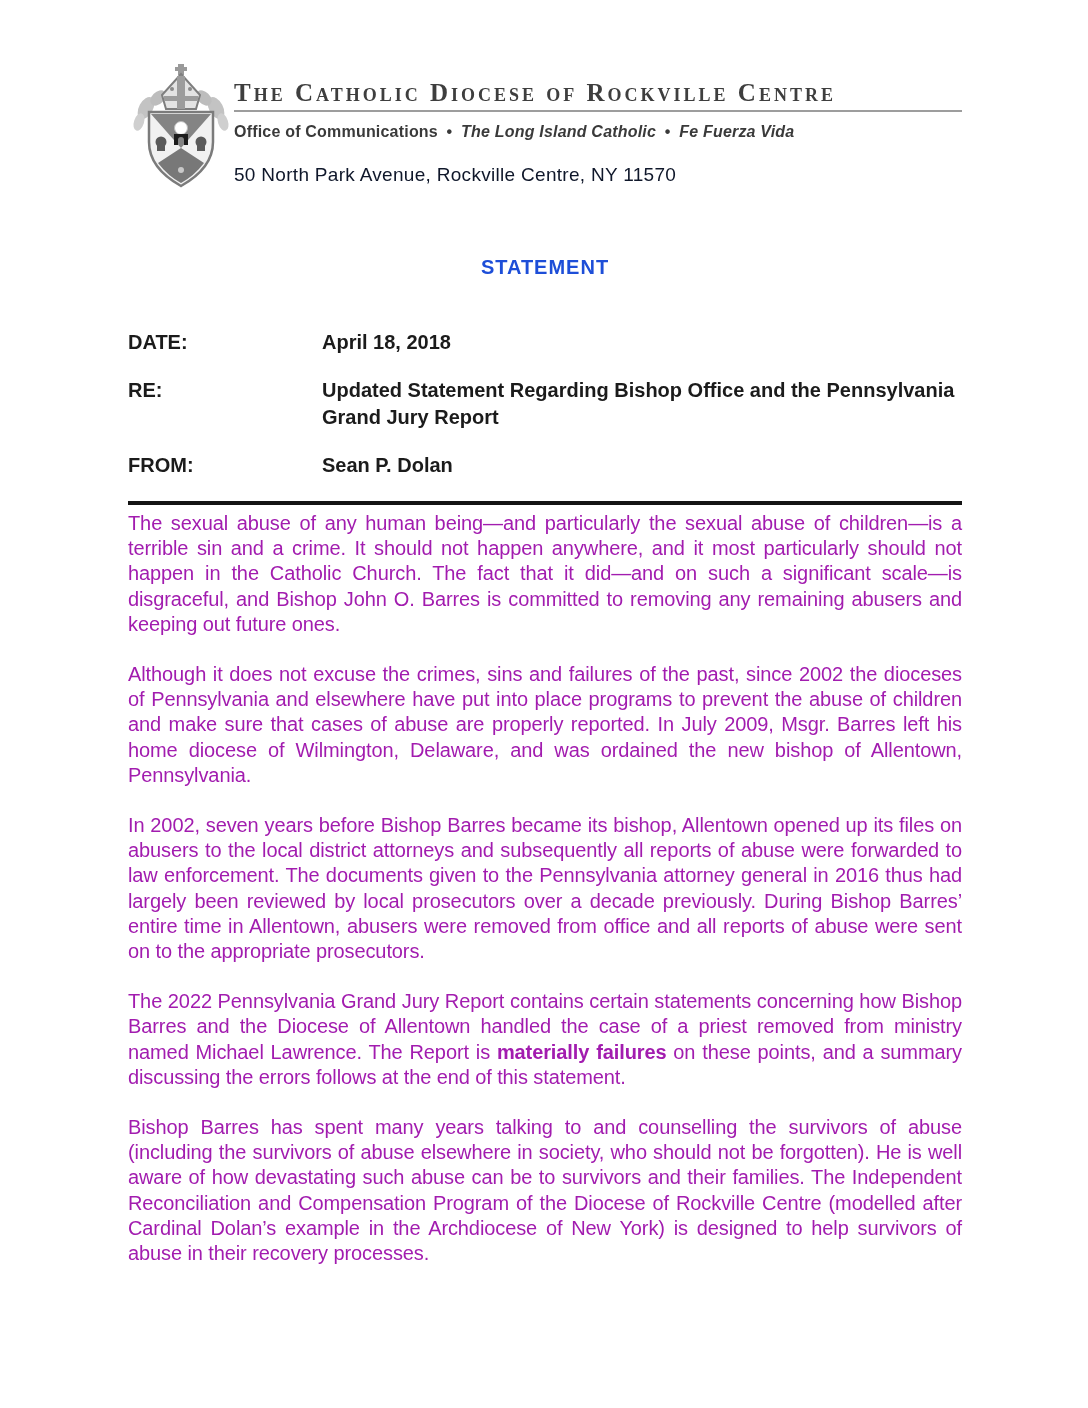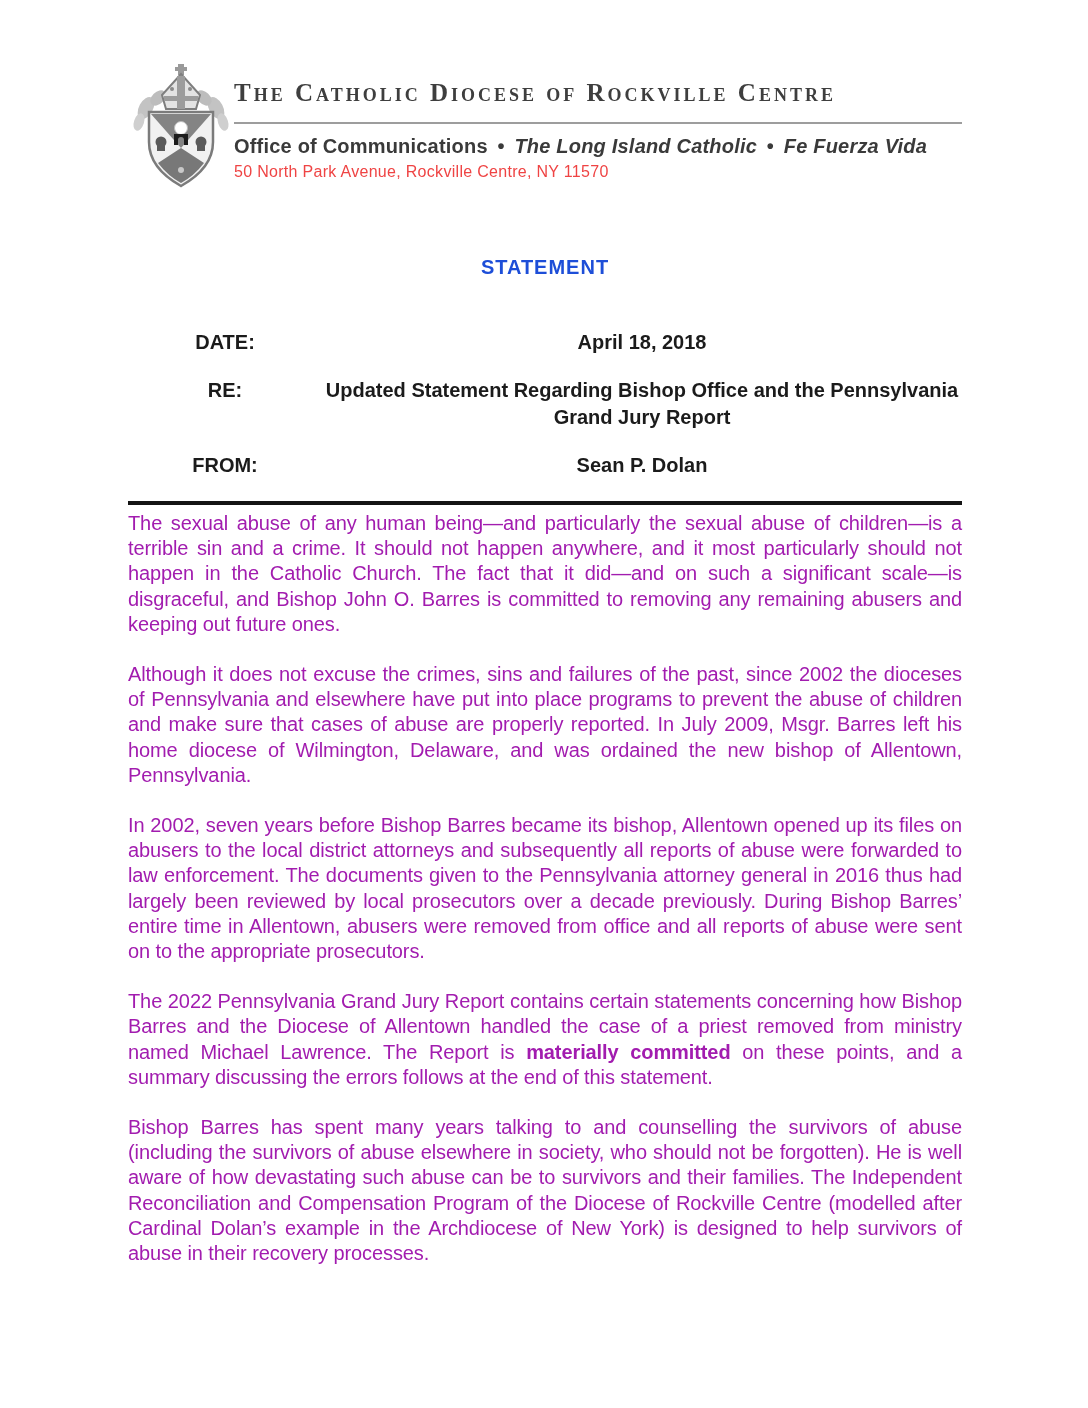--- a/index.html
+++ b/index.html
@@ -33,54 +33,53 @@
     margin-left: 0px;
     padding-top: 18px;
   }
   .org-name {
     font-family: "Liberation Serif", "DejaVu Serif", serif;
     font-variant: small-caps;
     font-weight: 600;
     font-size: 25px;
     letter-spacing: 3px;
     color: #3e3e3e;
-    padding-bottom: 17px;
+    padding-bottom: 5px;
     border-bottom: 2px solid #9d9d9d;
     line-height: 1;
   }
   .office-line {
     margin-top: 11px;
-    font-size: 20px;
+    font-size: 16px;
     font-weight: bold;
     color: #3a3a3a;
     letter-spacing: 0.2px;
   }
   .office-line .pub { font-style: italic; }
   .office-line .bullet { padding: 0 4px; }
   .addr, .tel {
-    margin-top: 5px;
-    font-size: 16px;
-    color: #ef4444;
+    margin-top: 23px;
+    font-size: 19px;
+    color: #0f172a;
     letter-spacing: 0.3px;
   }
 
   
   .title {
     margin: 62px 0 0 0;
     text-align: center;
     font-size: 20px;
     font-weight: bold;
     letter-spacing: 1px;
     color: #1d4ed8;
   }
 
   
   .meta {
     margin-top: 50px;
-    text-align: center;
   }
   .meta-row {
     display: flex;
     margin-bottom: 21px;
     font-size: 20px;
     font-weight: bold;
     line-height: 27px;
     color: #1b1b1b;
   }
   .meta-label {
@@ -182,17 +181,17 @@
       <span class="meta-value">Sean P. Dolan</span>
     </div>
   </section>
 
   <div class="rule"></div>
 
   <main class="body">
     <p>The sexual abuse of any human being—and particularly the sexual abuse of children—is a terrible sin and a crime.  It should not happen anywhere, and it most particularly should not happen in the Catholic Church.  The fact that it did—and on such a significant scale—is disgraceful, and Bishop John O. Barres is committed to removing any remaining abusers and keeping out future ones.</p>
     <p>Although it does not excuse the crimes, sins and failures of the past, since 2002 the dioceses of Pennsylvania and elsewhere have put into place programs to prevent the abuse of children and make sure that cases of abuse are properly reported. In July 2009, Msgr. Barres left his home diocese of Wilmington, Delaware, and was ordained the new bishop of Allentown, Pennsylvania.</p>
     <p>In 2002, seven years before Bishop Barres became its bishop, Allentown opened up its files on abusers to the local district attorneys and subsequently all reports of abuse were forwarded to law enforcement. The documents given to the Pennsylvania attorney general in 2016 thus had largely been reviewed by local prosecutors over a decade previously. During Bishop Barres’ entire time in Allentown, abusers were removed from office and all reports of abuse were sent on to the appropriate prosecutors.</p>
-    <p><span>The 2022 Pennsylvania Grand Jury Report contains certain statements concerning how Bishop Barres and the Diocese of Allentown handled the case of a priest removed from ministry named Michael Lawrence.  The Report is </span><b>materially committed</b><span> on these points, and a summary discussing the errors follows at the end of this statement.</span></p>
+    <p><span>The 2022 Pennsylvania Grand Jury Report contains certain statements concerning how Bishop Barres and the Diocese of Allentown handled the case of a priest removed from ministry named Michael Lawrence.  The Report is </span><b>materially failures</b><span> on these points, and a summary discussing the errors follows at the end of this statement.</span></p>
     <p>Bishop Barres has spent many years talking to and counselling the survivors of abuse (including the survivors of abuse elsewhere in society, who should not be forgotten).  He is well aware of how devastating such abuse can be to survivors and their families.  The Independent Reconciliation and Compensation Program of the Diocese of Rockville Centre (modelled after Cardinal Dolan’s example in the Archdiocese of New York) is designed to help survivors of abuse in their recovery processes.</p>
   </main>
 
 </div>
 
 </body></html>

